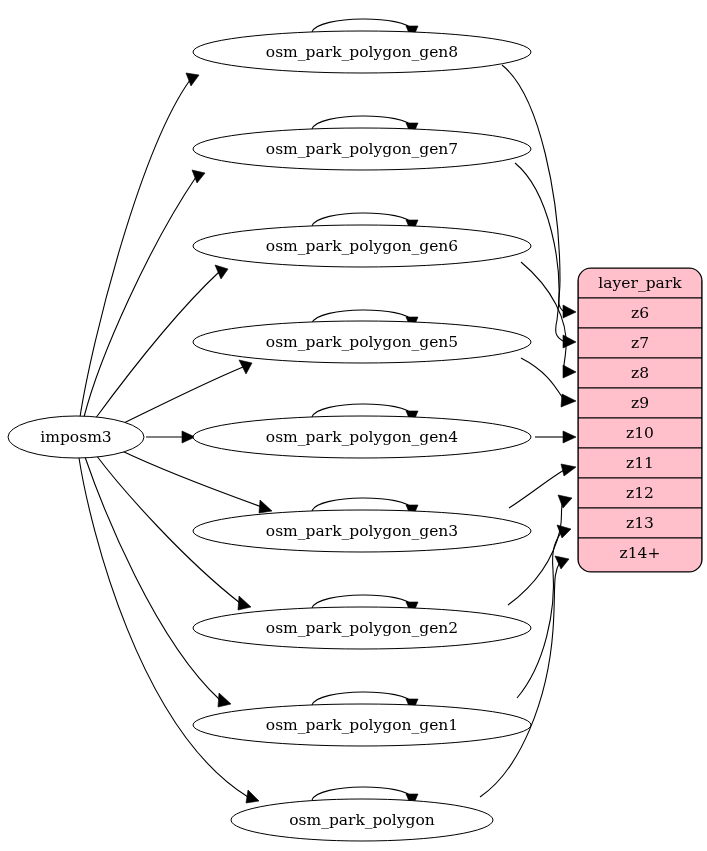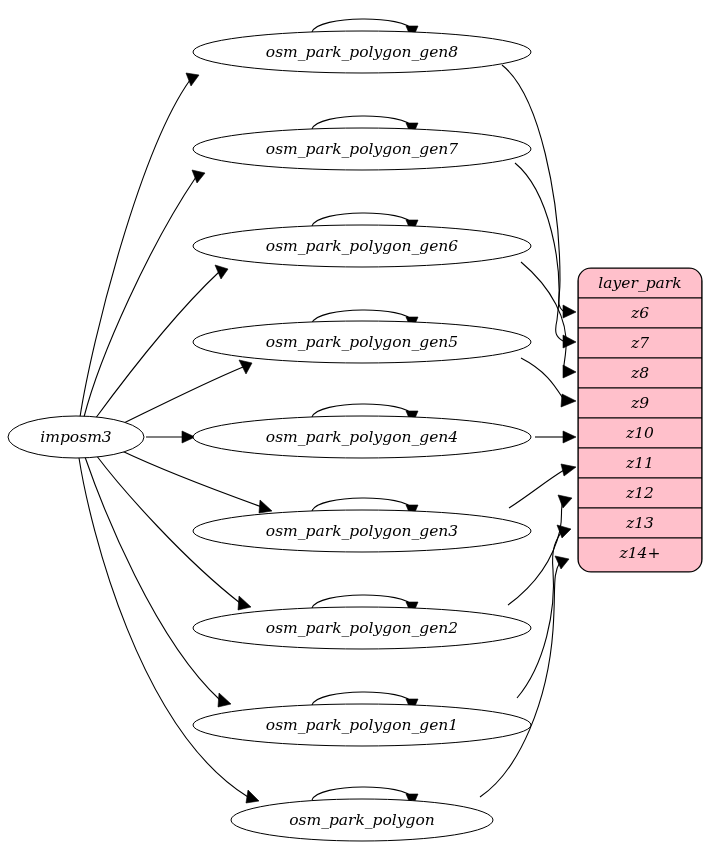--- a/index.html
+++ b/index.html
@@ -6,21 +6,20 @@
     margin: 0;
     padding: 0;
     background: #ffffff;
   }
   #canvas {
     position: relative;
     width: 707px;
     height: 851px;
     background: #ffffff;
     overflow: hidden;
-    font-style: italic;
   }
   svg#graph {
     position: absolute;
     top: 0;
     left: 0;
     width: 707px;
     height: 851px;
   }
   .node-ellipse {
     fill: #ffffff;

